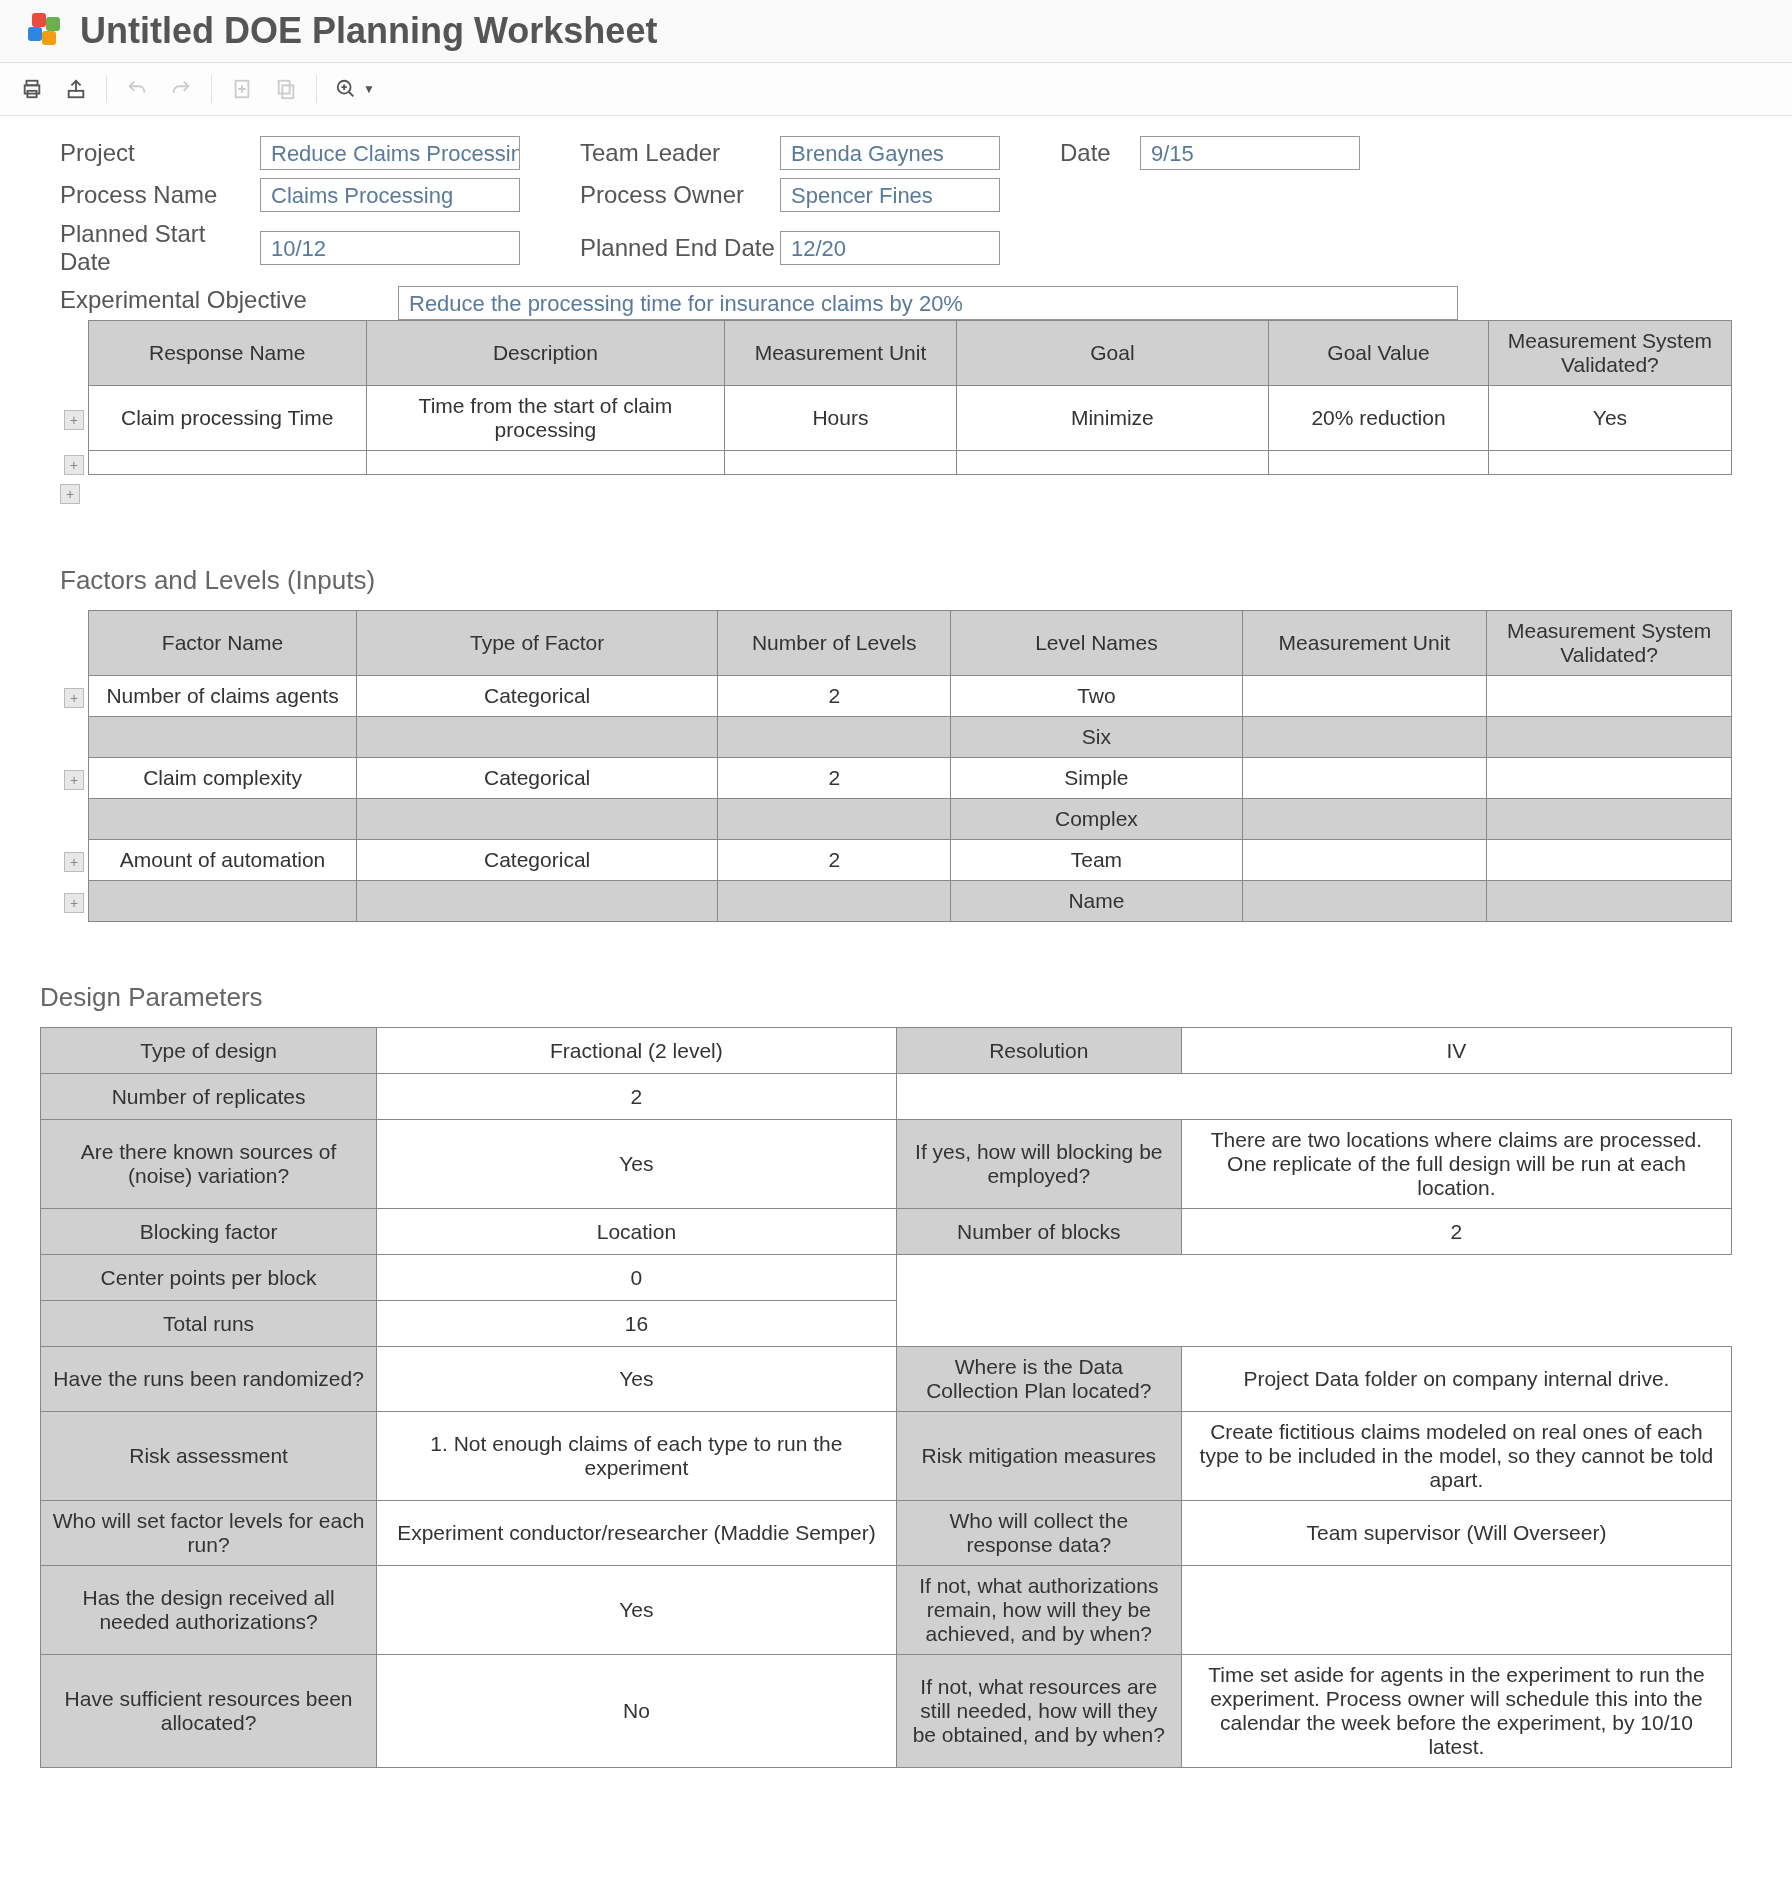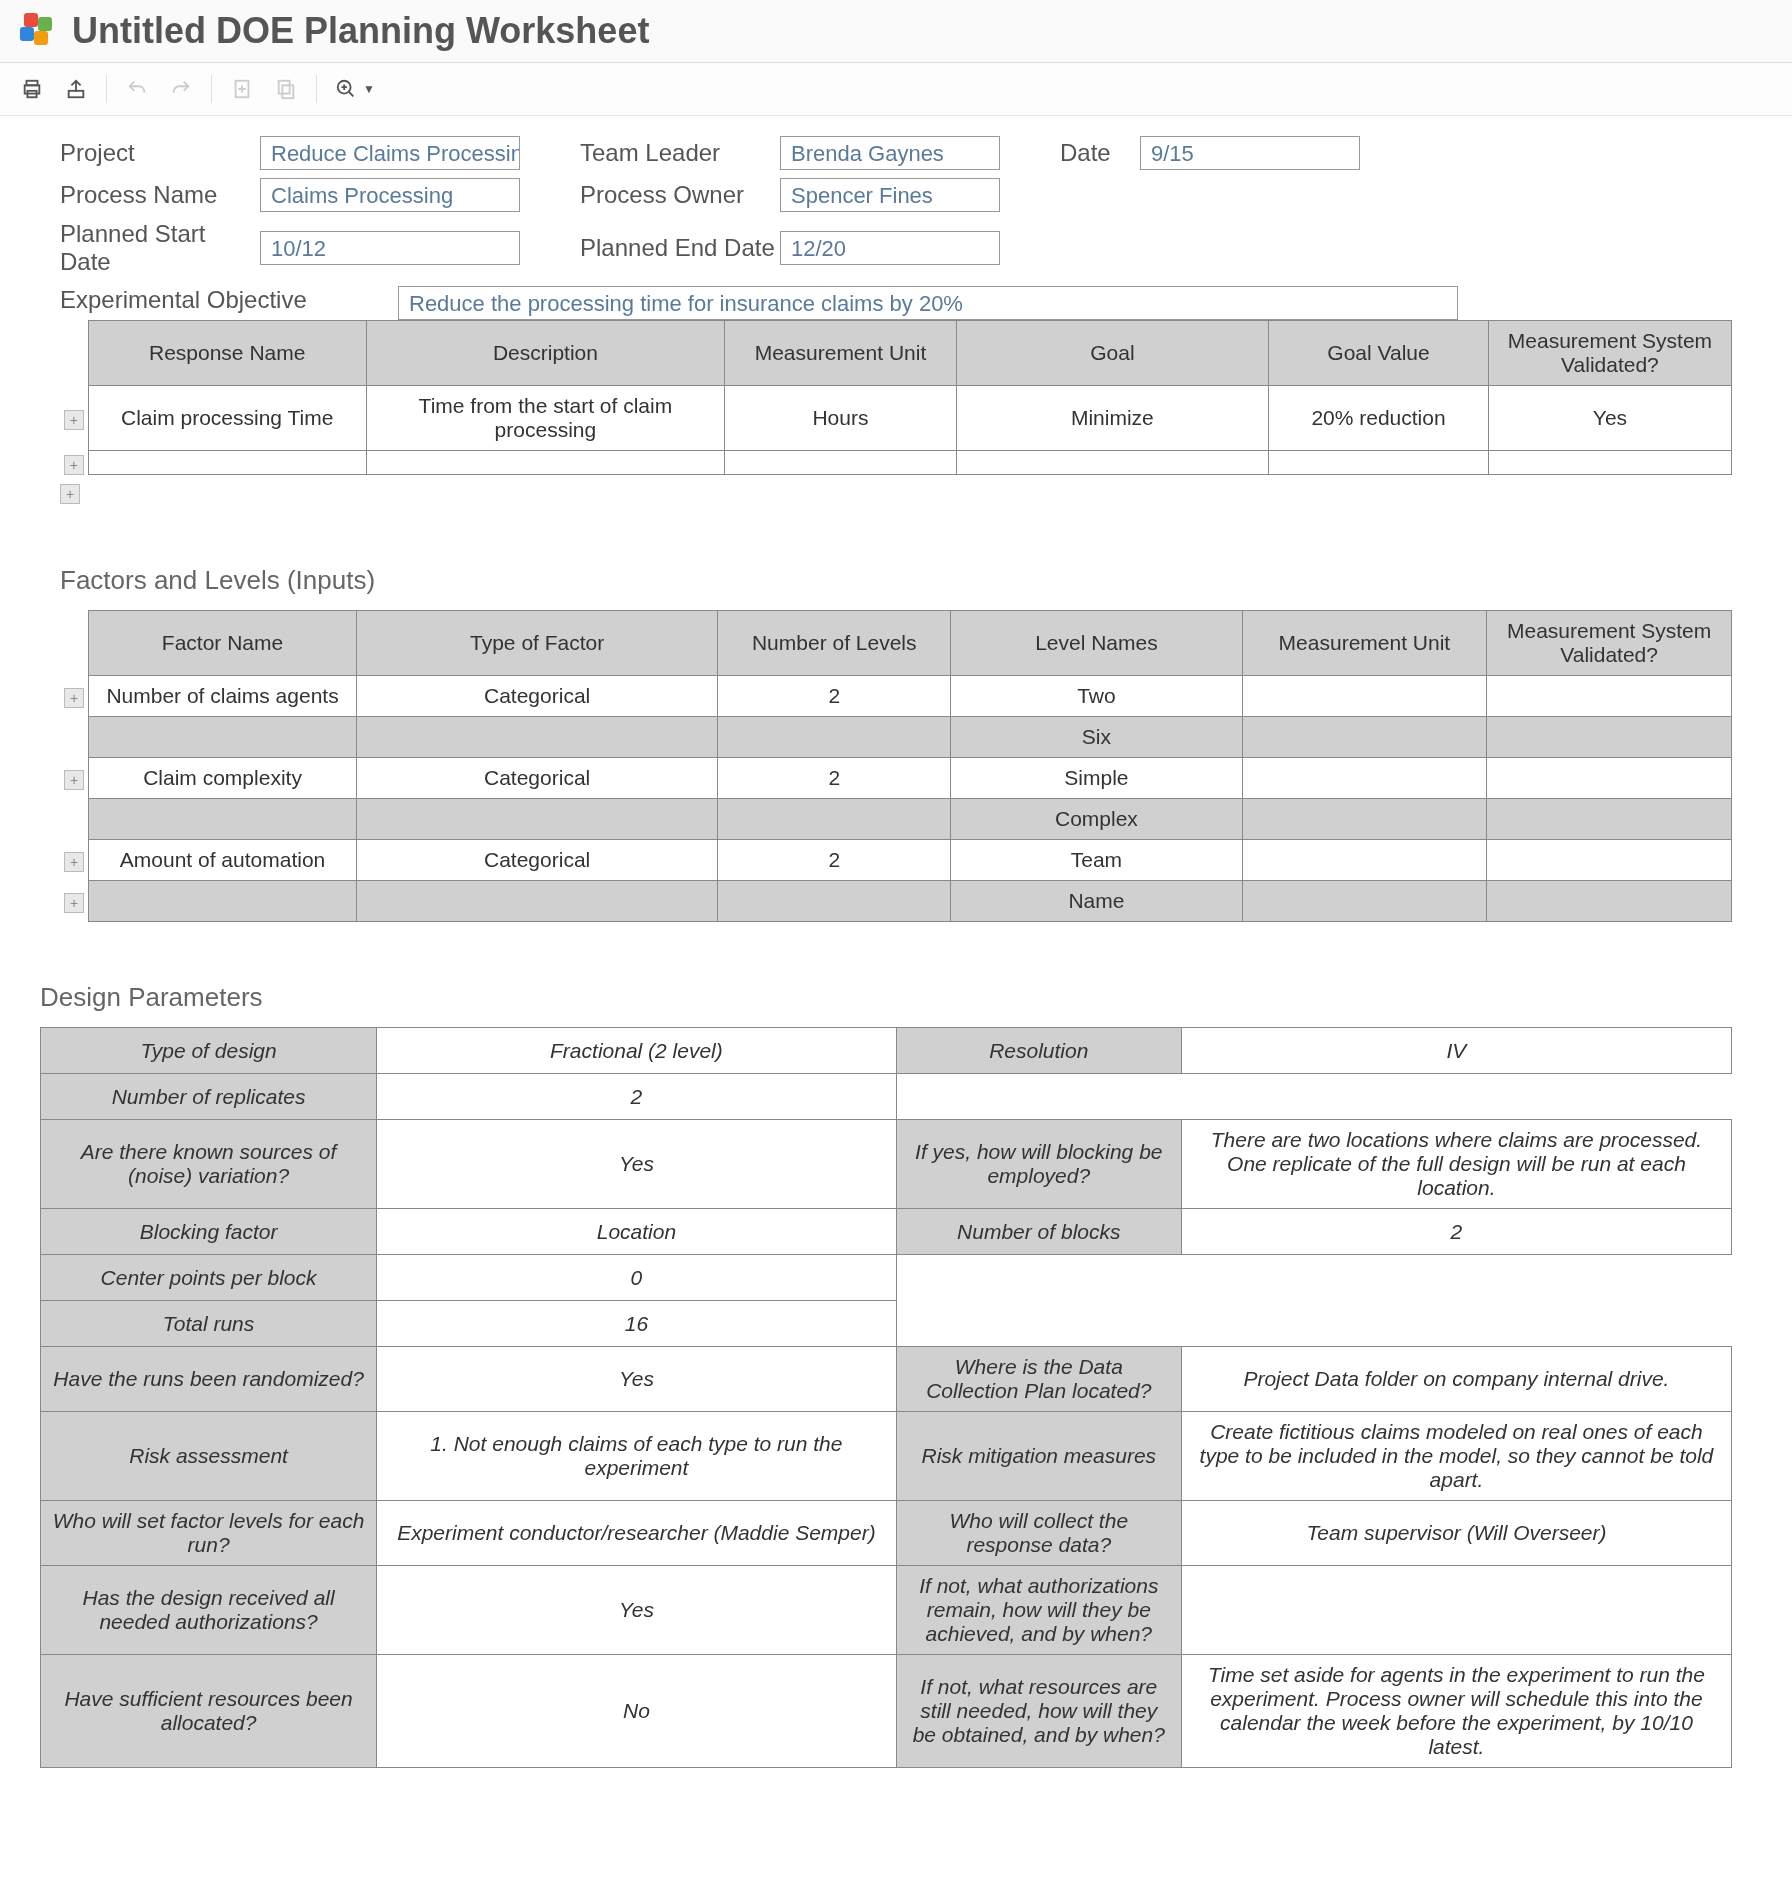--- a/index.html
+++ b/index.html
@@ -6,21 +6,21 @@
   body {
     margin: 0;
     font-family: "Segoe UI", Arial, sans-serif;
     font-size: 22px;
     color: #333;
     background: #fff;
   }
   .titlebar {
     display: flex;
     align-items: center;
-    padding: 10px 20px;
+    padding: 10px 28px;
     border-bottom: 1px solid #ddd;
     background: #fafafa;
   }
   .logo {
     width: 36px;
     height: 36px;
     margin-right: 16px;
     position: relative;
   }
   .logo .hex {
@@ -130,21 +130,21 @@
 
   .factors-table th:nth-child(2){width:230px}
   .factors-table th:nth-child(3){width:310px}
   .factors-table th:nth-child(4){width:200px}
   .factors-table th:nth-child(5){width:250px}
   .factors-table th:nth-child(6){width:210px}
   .factors-table th:nth-child(7){width:210px}
 
   .design-table { table-layout: fixed; }
   .design-table .lbl { background:#d0d0d0; }
-  .design-table td { height:46px; vertical-align:middle;font-style:italic; }
+  .design-table td { height:46px; vertical-align:middle; }
   .design-table .c1{width:330px}
   .design-table .c2{width:510px}
   .design-table .c3{width:280px}
   .design-table .c4{width:540px}
 </style>
 </head>
 <body>
 
 <div class="titlebar">
   <div class="logo">

